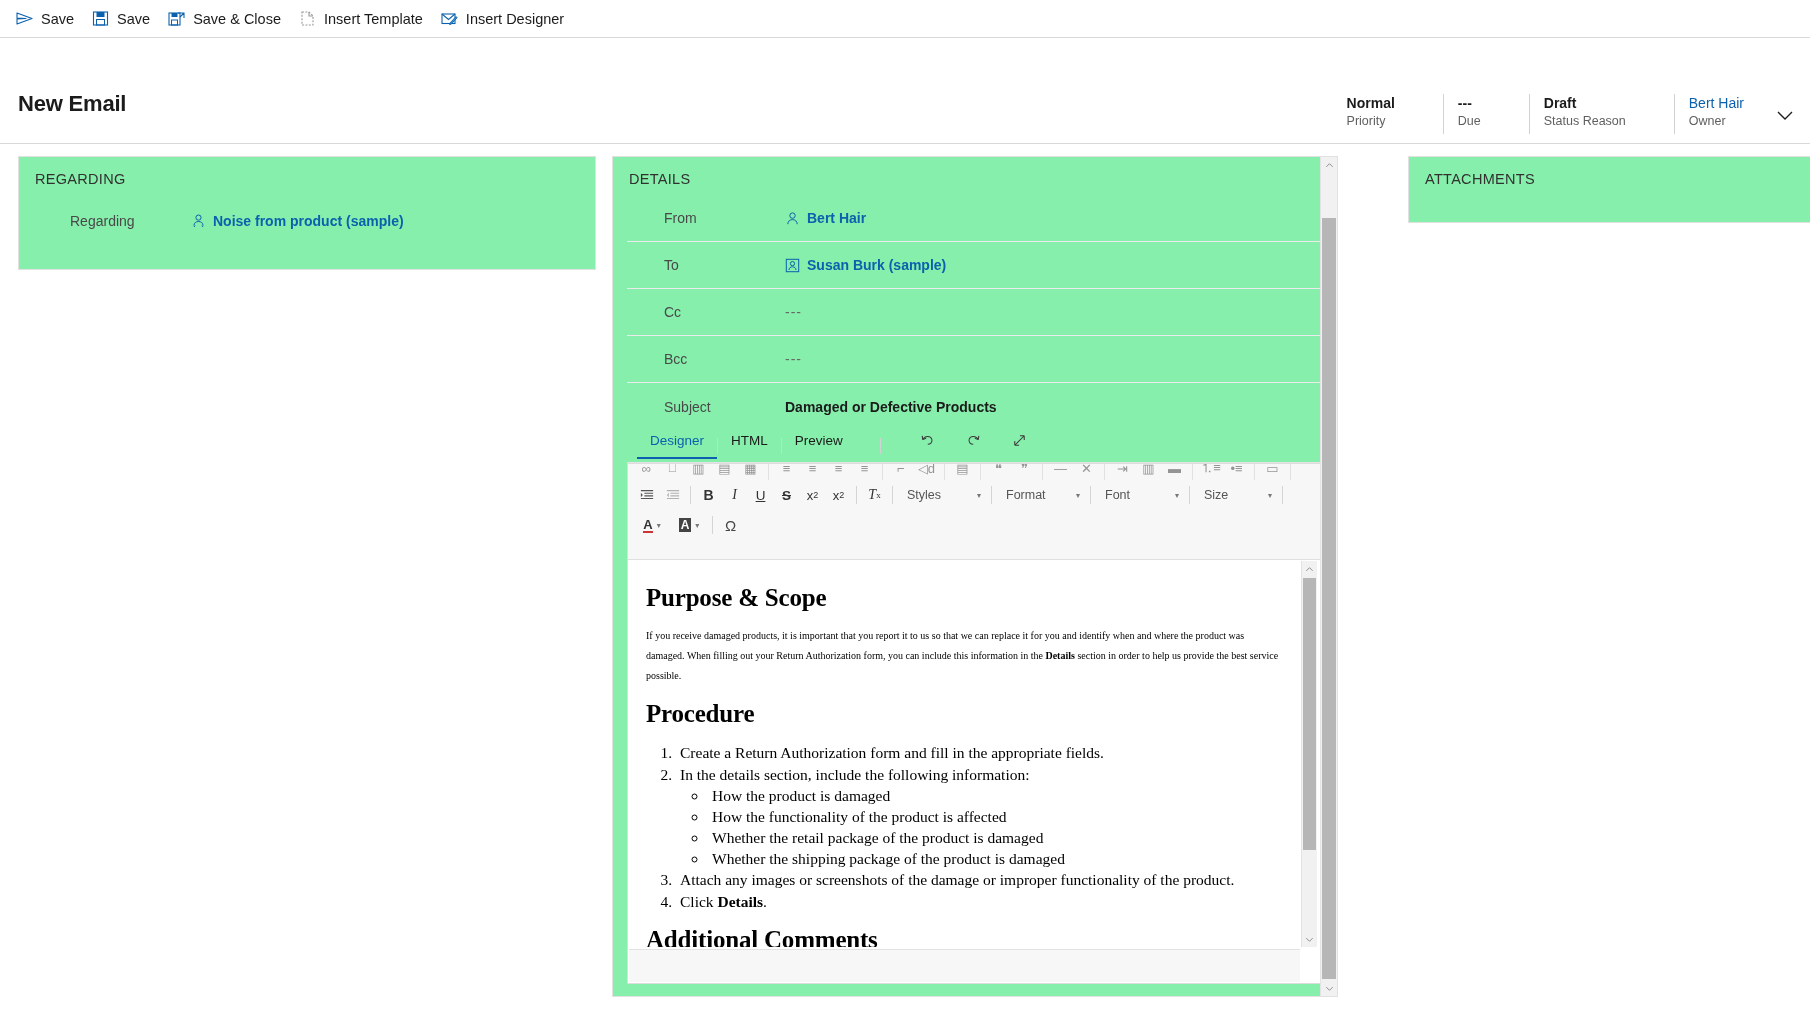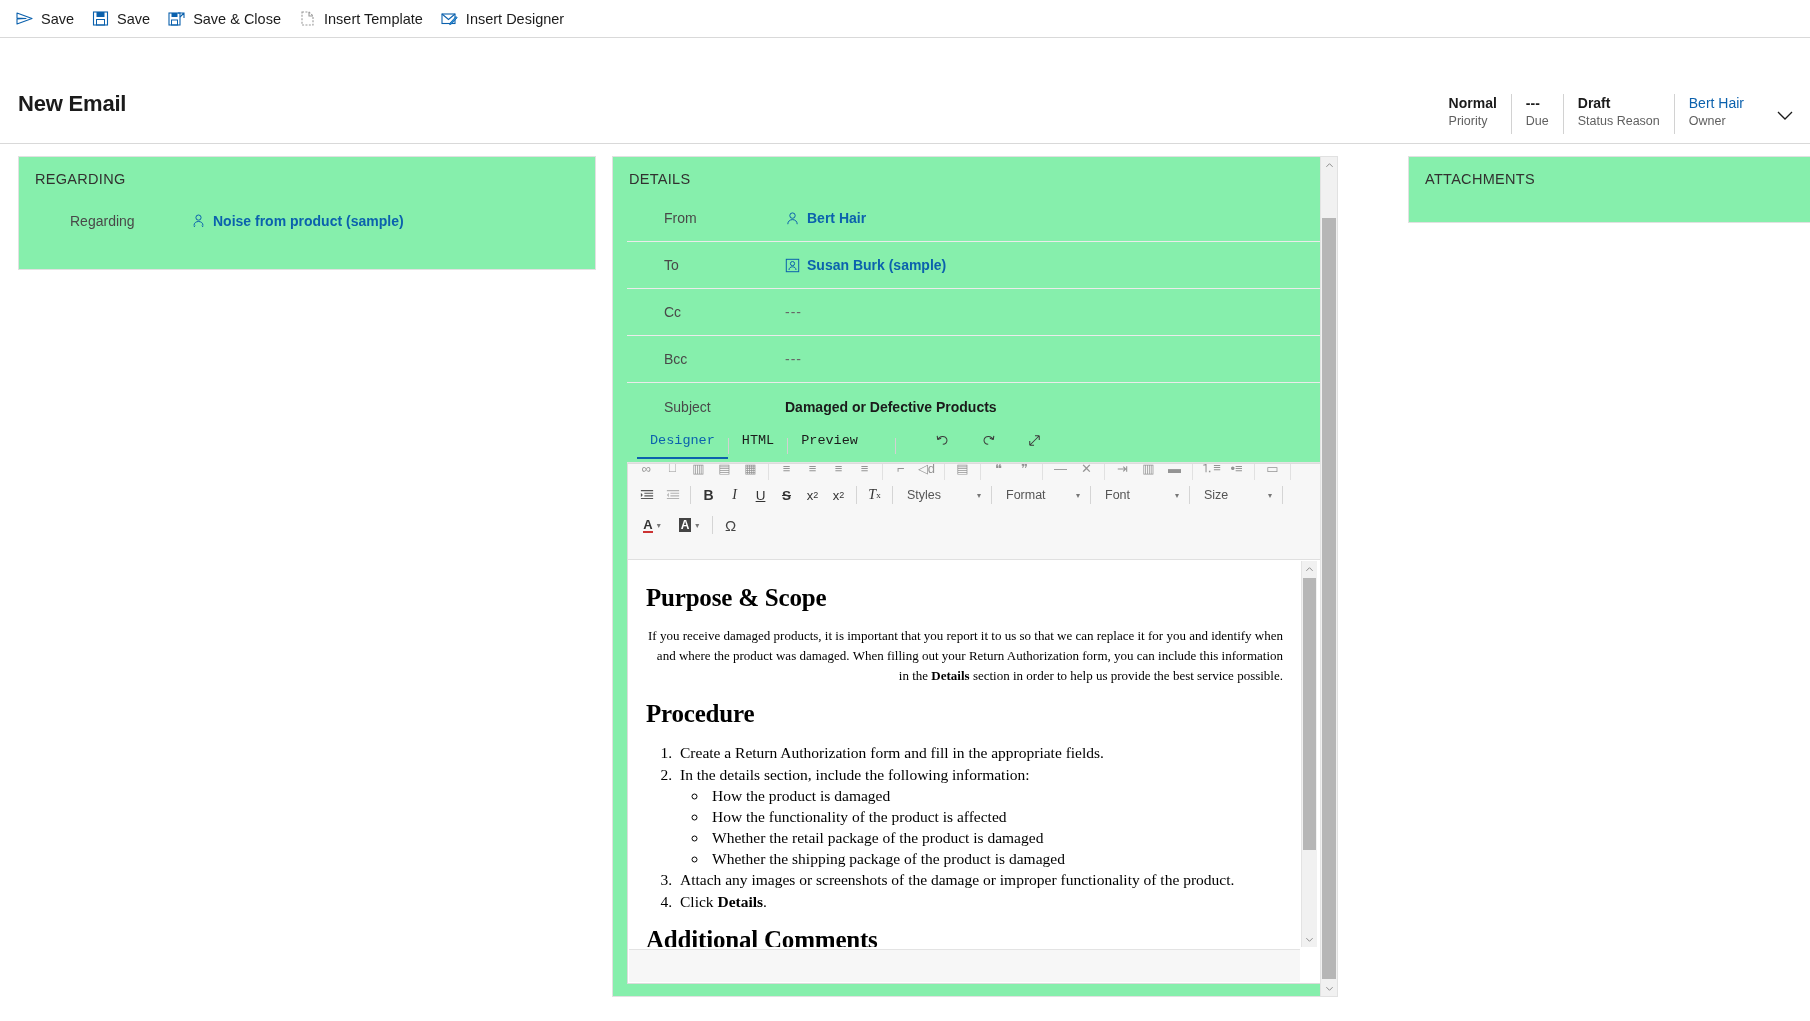--- a/index.html
+++ b/index.html
@@ -57,20 +57,21 @@
     cursor: pointer;
     border-bottom: 2.5px solid #1b1b1b;
   }
 
   .hdr-fields {
     position: absolute;
     right: 52px; top: 56px;
     display: flex;
     align-items: stretch;
     height: 40px;
+    gap: 34px;
   }
   .hdr-field {
     padding: 0 14px;
     display: flex;
     flex-direction: column;
     justify-content: flex-start;
     border-left: 1px solid #d2d2d2;
     min-width: 42px;
   }
   .hdr-field:first-child { border-left: none; }
@@ -159,21 +160,20 @@
     width: 697px;
     bottom: 12px;
   }
   .editor-tabs {
     display: flex;
     align-items: center;
     height: 34px;
     border-bottom: 1px solid #e4e4e4;
     padding-left: 10px;
     gap: 0;
-    font-family: Liberation Mono, monospace;
   }
   .etab {
     font-size: 13.5px;
     color: #1b1b1b;
     padding: 0 13px 7px 13px;
     cursor: pointer;
     border-bottom: 2px solid transparent;
     line-height: 18px;
   }
   .etab.active { color: #0b61ad; border-bottom-color: #0b61ad; }
@@ -234,25 +234,24 @@
     font-family: "Liberation Serif", serif;
     color: #000;
   }
   .rte-canvas h1 {
     font-size: 25px;
     font-weight: 700;
     margin: 14px 0 2px 0;
     letter-spacing: -0.2px;
   }
   .rte-canvas p {
-    font-size: 13px;
+    font-size: 10px;
     line-height: 20px;
     margin: 14px 0 0 0;
     max-width: 648px;
-    text-align: right;
   }
   .rte-canvas ol { margin: 14px 0 0 30px; font-size: 15.5px; line-height: 21.5px; }
   .rte-canvas ul { margin: 0 0 0 28px; list-style-type: circle; font-size: 15.5px; line-height: 21px; }
   .rte-canvas li { padding-left: 4px; }
   .rte-footer {
     position: absolute;
     left: 1px; right: 23px; bottom: 1px;
     height: 33px;
     background: #f7f7f7;
     border-top: 1px solid #e3e3e3;

